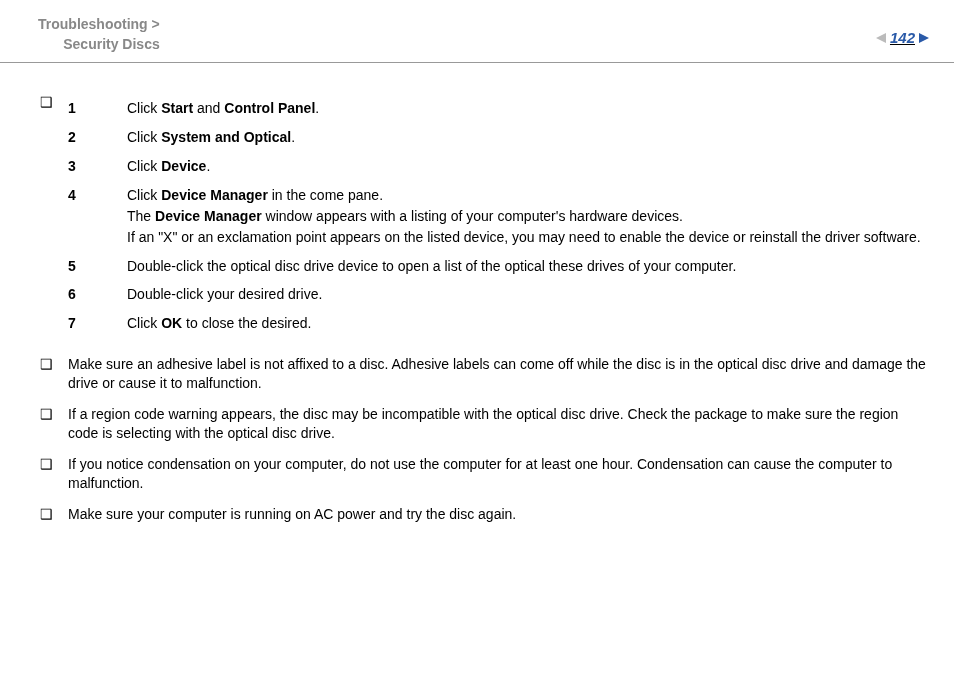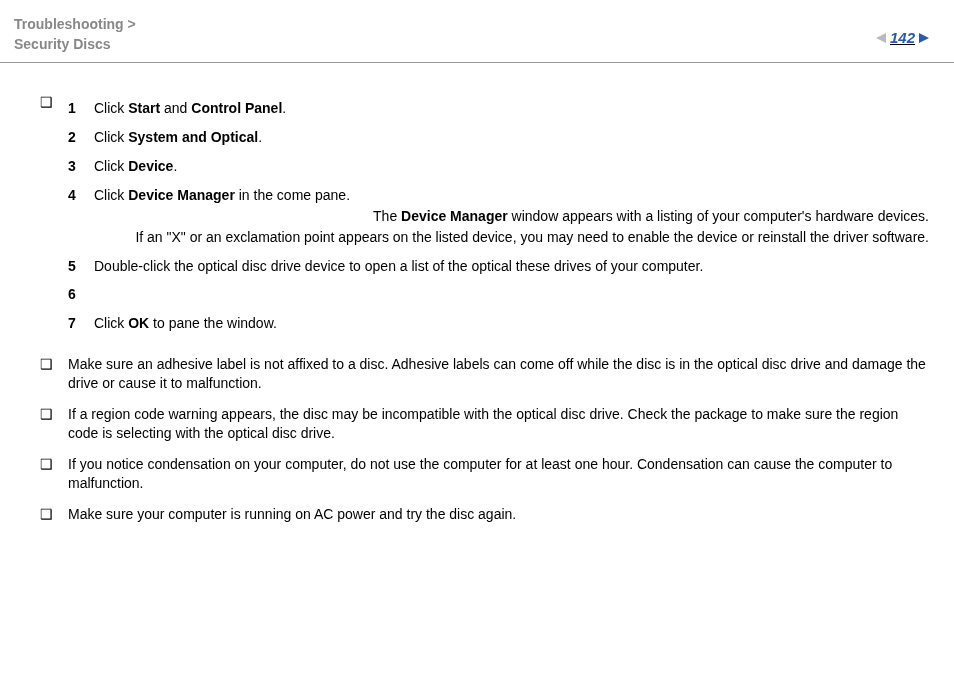--- a/index.html
+++ b/index.html
@@ -10,22 +10,23 @@
     color: #000;
     width: 954px;
     height: 674px;
     overflow: hidden;
     position: relative;
   }
   .header {
     display: flex;
     justify-content: space-between;
     align-items: flex-start;
-    padding: 15px 25px 8px 14px;
+    padding: 15px 25px 8px 38px;
     border-bottom: 1px solid #999;
+    text-align: right;
   }
   .breadcrumb {
     color: #888;
     font-weight: bold;
     font-size: 14px;
     line-height: 1.4;
   }
   .page-nav {
     display: flex;
     align-items: center;
@@ -80,25 +81,25 @@
     align-items: flex-start;
     margin-bottom: 10px;
   }
   .num-marker {
     flex: 0 0 26px;
     font-weight: bold;
     font-size: 14px;
   }
   .num-body {
     flex: 1;
+    margin-left: 33px;
   }
   .sub-line {
     display: block;
     margin-top: 2px;
-    text-align: right;
   }
   b { font-weight: bold; }
 </style>
 </head>
 <body>
 
 <div class="header">
   <div class="breadcrumb">
     <span>Troubleshooting &gt;</span><br>
     <span>Security Discs</span>
@@ -148,27 +149,28 @@
         </div>
 
         <div class="num-item">
           <div class="num-marker">5</div>
           <div class="num-body">Double-click the optical disc drive device to open a list of the optical these drives of your computer.</div>
         </div>
 
         <div class="num-item">
           <div class="num-marker">6</div>
           <div class="num-body">
+            <span>Double-click your desired drive.</span>
           </div>
         </div>
 
         <div class="num-item">
           <div class="num-marker">7</div>
           <div class="num-body">
-            <span>Click </span><b>OK</b><span> to pane the window.</span>
+            <span>Click </span><b>OK</b><span> to close the desired.</span>
           </div>
         </div>
 
       </div>
     </div>
   </div>
 
   <div class="bullet-item">
     <div class="bullet-marker">❑</div>
     <div class="bullet-body">Make sure an adhesive label is not affixed to a disc. Adhesive labels can come off while the disc is in the optical disc drive and damage the drive or cause it to malfunction.</div>

